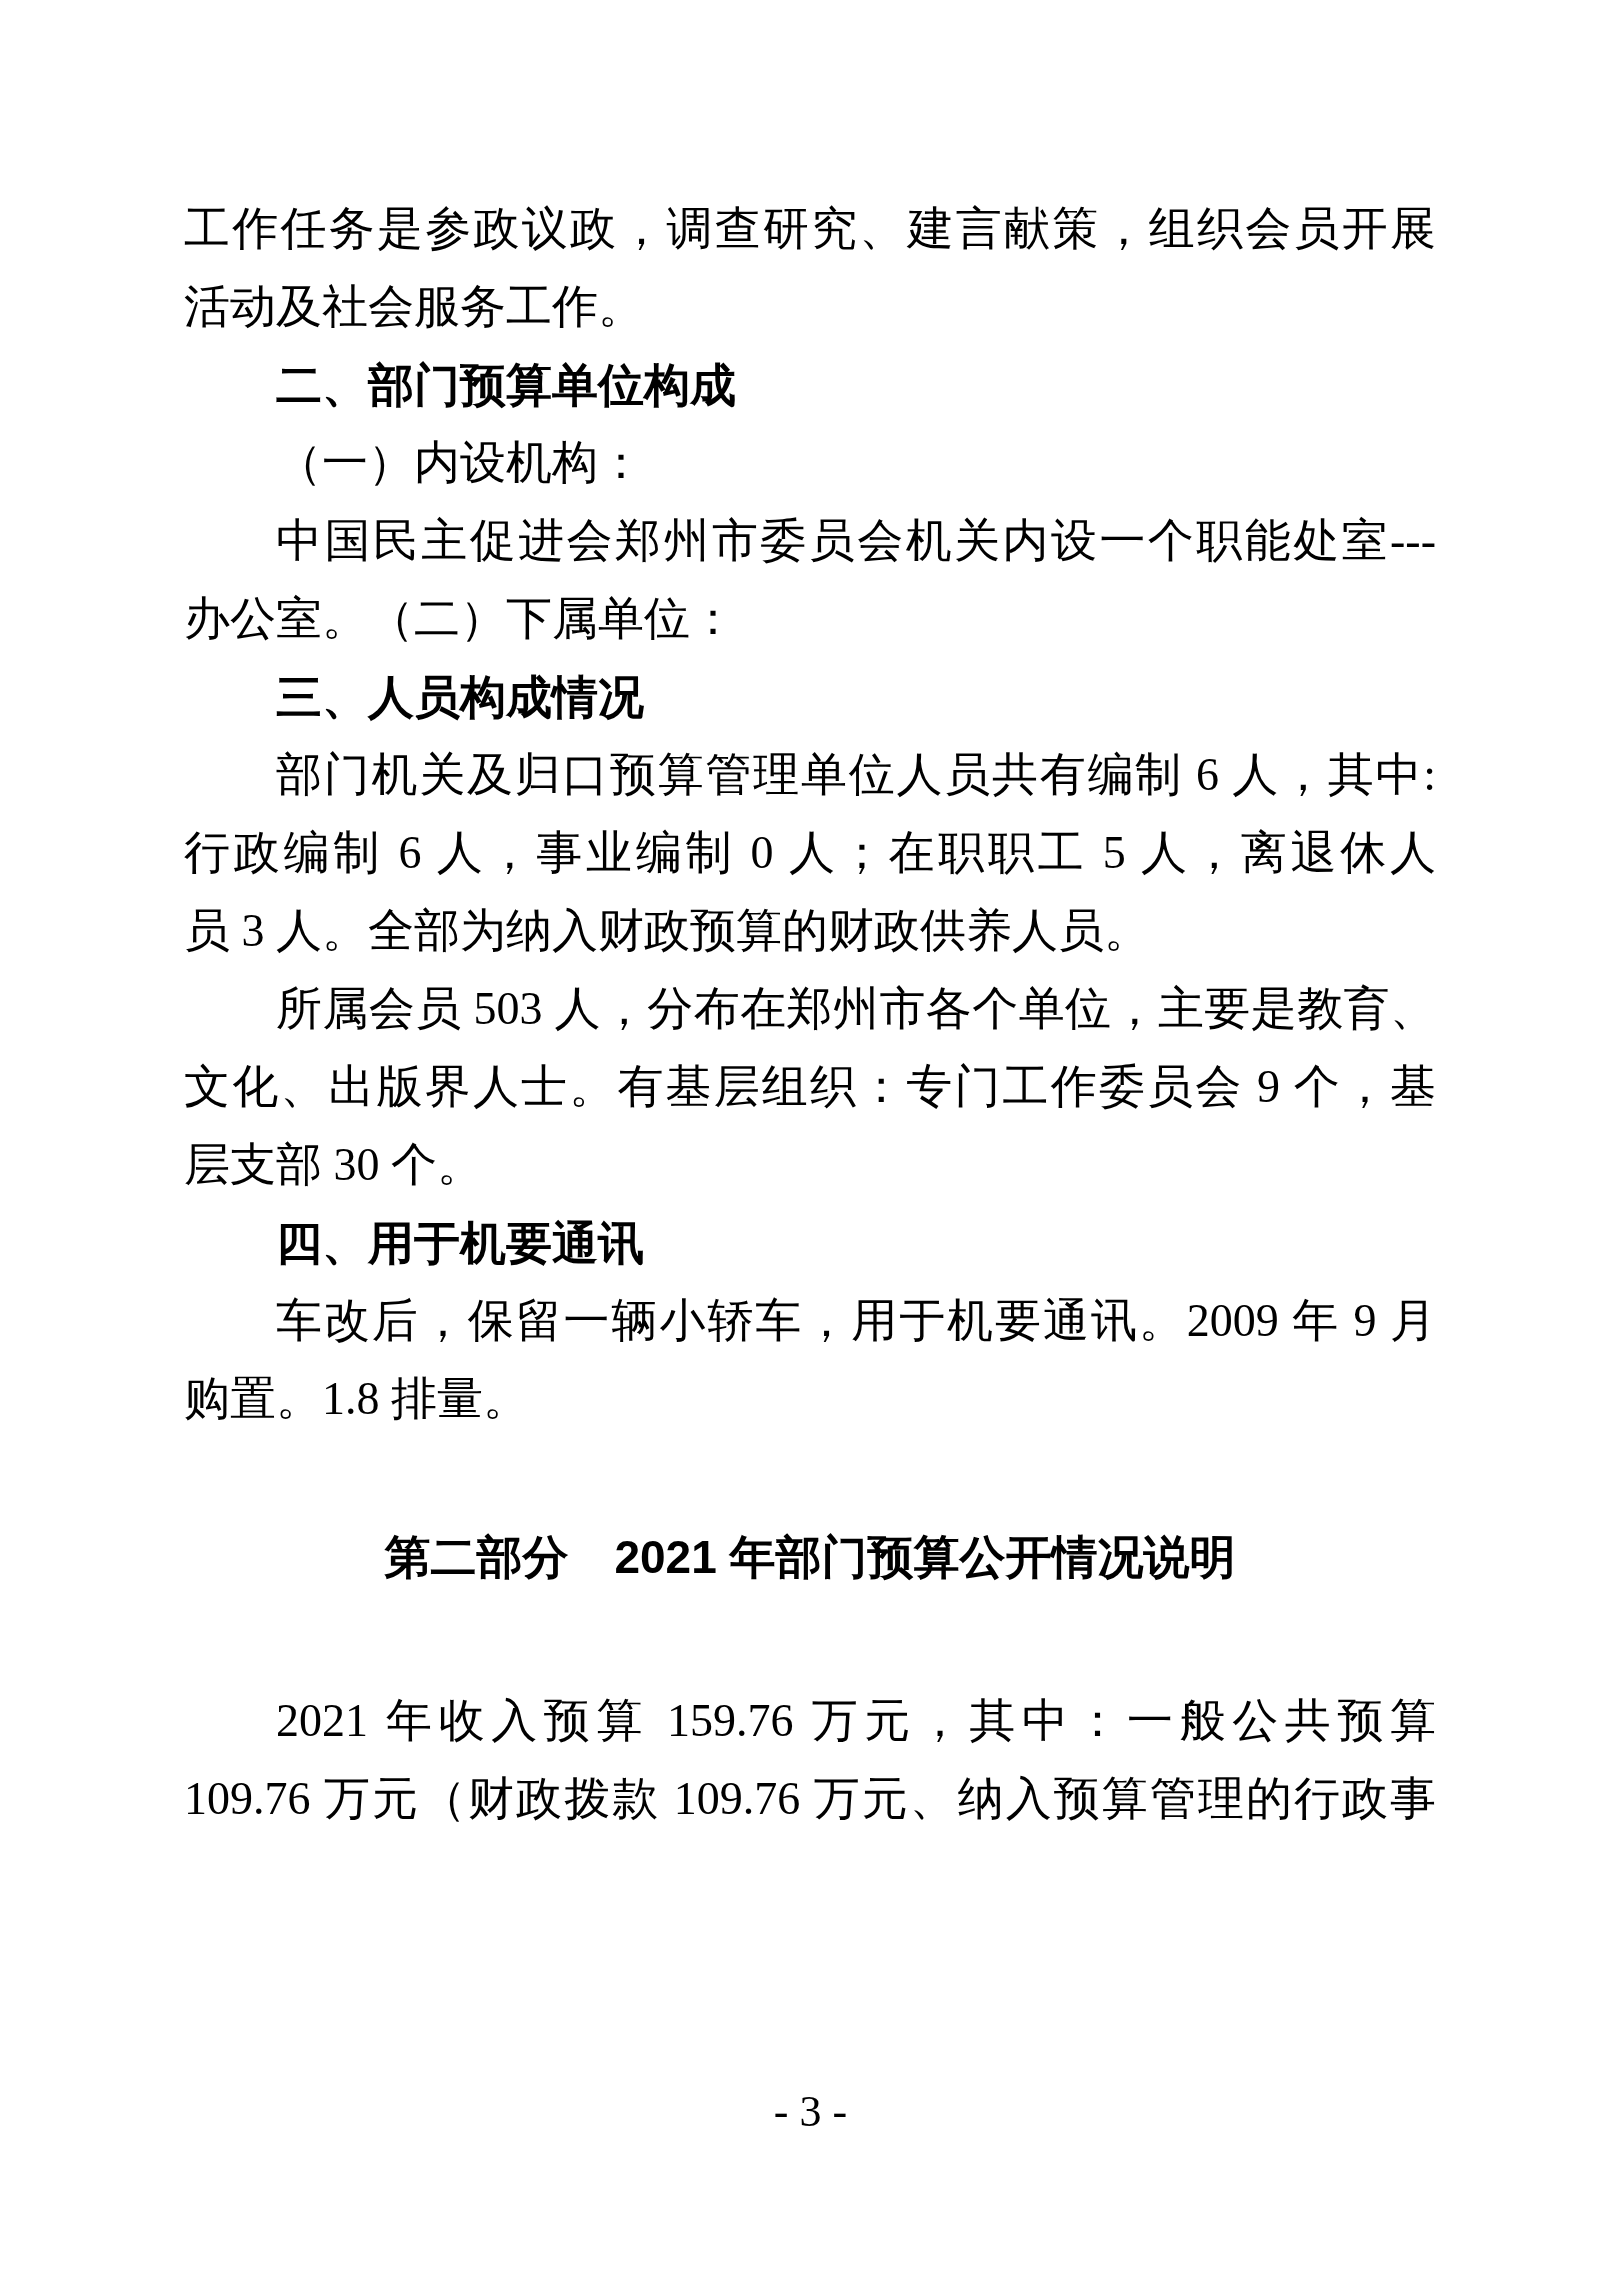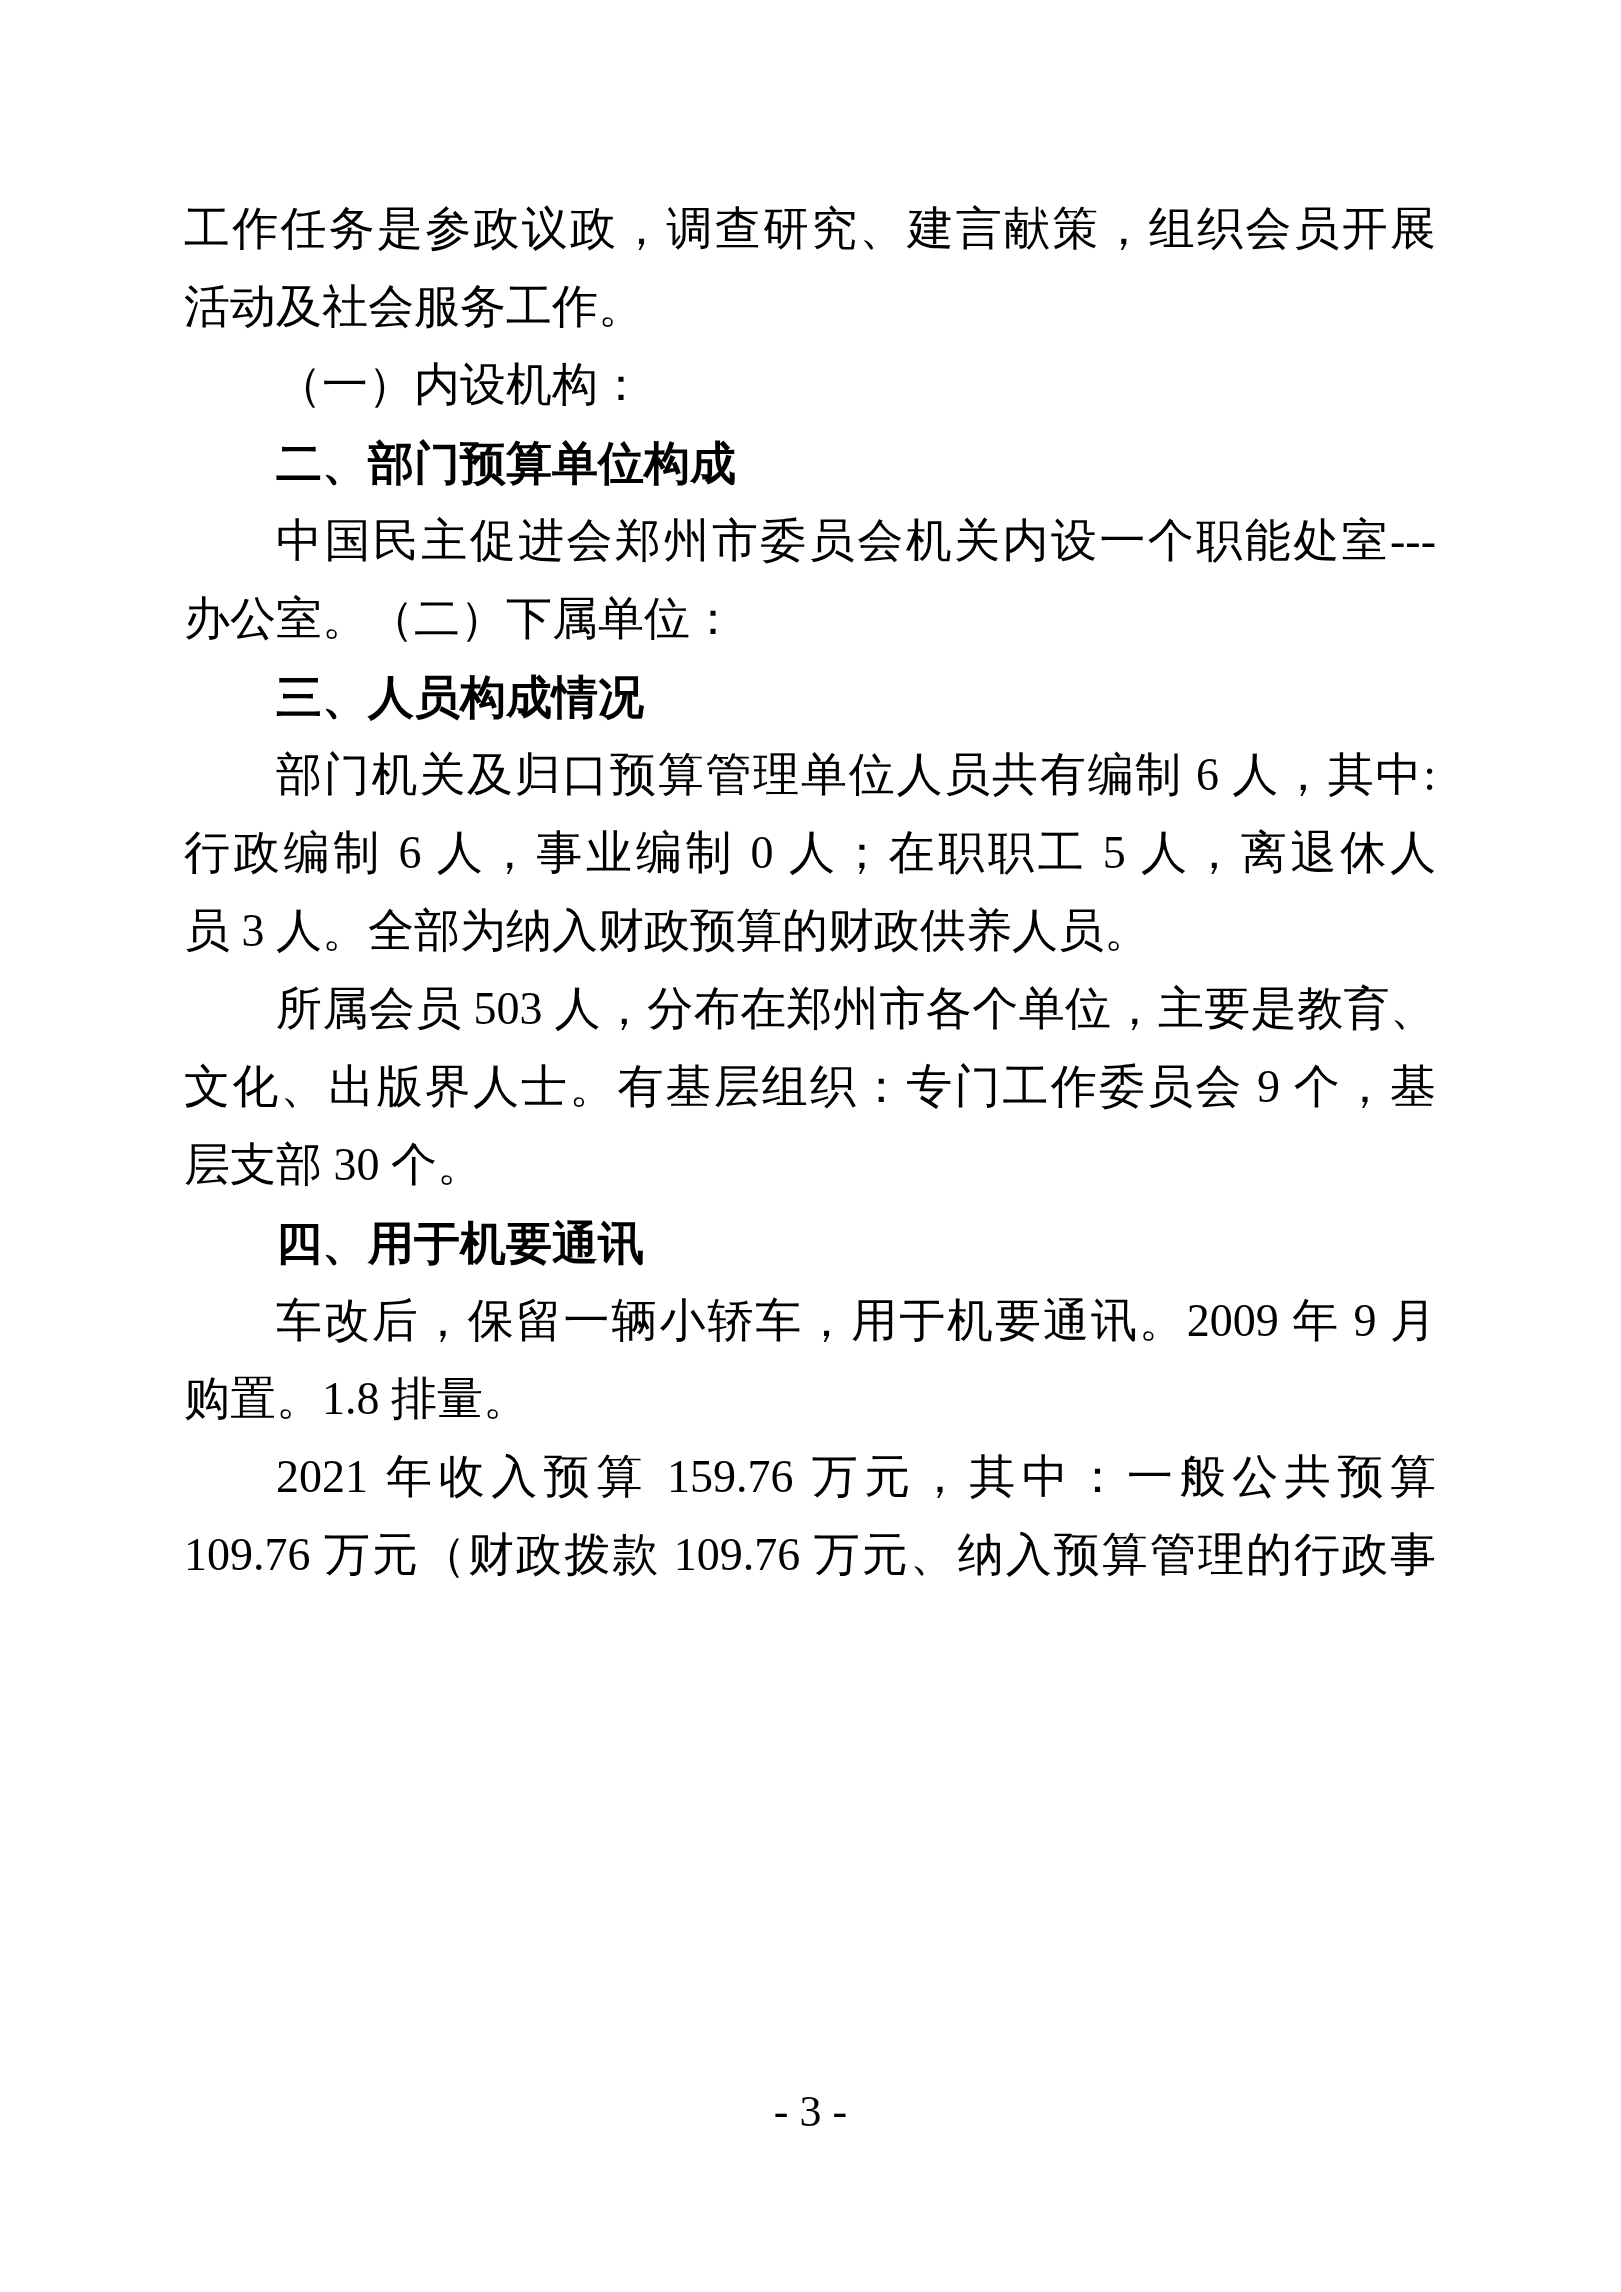--- a/index.html
+++ b/index.html
@@ -62,32 +62,33 @@
     font-family: "Liberation Serif", serif;
   }
 </style>
 </head>
 <body>
 
 <div class="page">
   <div class="content" id="content">
       <div class="line body-line justify">工作任务是参政议政，调查研究、建言献策，组织会员开展</div>
       <div class="line body-line">活动及社会服务工作。</div>
+      <div class="line heading-line indent">二、部门预算单位构成</div>
       <div class="line body-line indent">（一）内设机构：</div>
-      <div class="line heading-line indent">二、部门预算单位构成</div>
       <div class="line body-line indent justify">中国民主促进会郑州市委员会机关内设一个职能处室---</div>
       <div class="line body-line">办公室。（二）下属单位：</div>
       <div class="line heading-line indent">三、人员构成情况</div>
       <div class="line body-line indent justify">部门机关及归口预算管理单位人员共有编制 6 人，其中:</div>
       <div class="line body-line justify">行政编制 6 人，事业编制 0 人；在职职工 5 人，离退休人</div>
       <div class="line body-line">员 3 人。全部为纳入财政预算的财政供养人员。</div>
       <div class="line body-line indent justify">所属会员 503 人，分布在郑州市各个单位，主要是教育、</div>
       <div class="line body-line justify">文化、出版界人士。有基层组织：专门工作委员会 9 个，基</div>
       <div class="line body-line">层支部 30 个。</div>
       <div class="line heading-line indent">四、用于机要通讯</div>
       <div class="line body-line indent justify">车改后，保留一辆小轿车，用于机要通讯。2009 年 9 月</div>
       <div class="line body-line">购置。1.8 排量。</div>
+      <div class="line section-title-line">第二部分　2021 年部门预算公开情况说明</div>
       <div class="line body-line indent justify">2021 年收入预算 159.76 万元，其中：一般公共预算</div>
       <div class="line body-line justify">109.76 万元（财政拨款 109.76 万元、纳入预算管理的行政事</div>
     </div>
   <div class="page-number">- 3 -</div>
 </div>
 
 
 </body></html>

